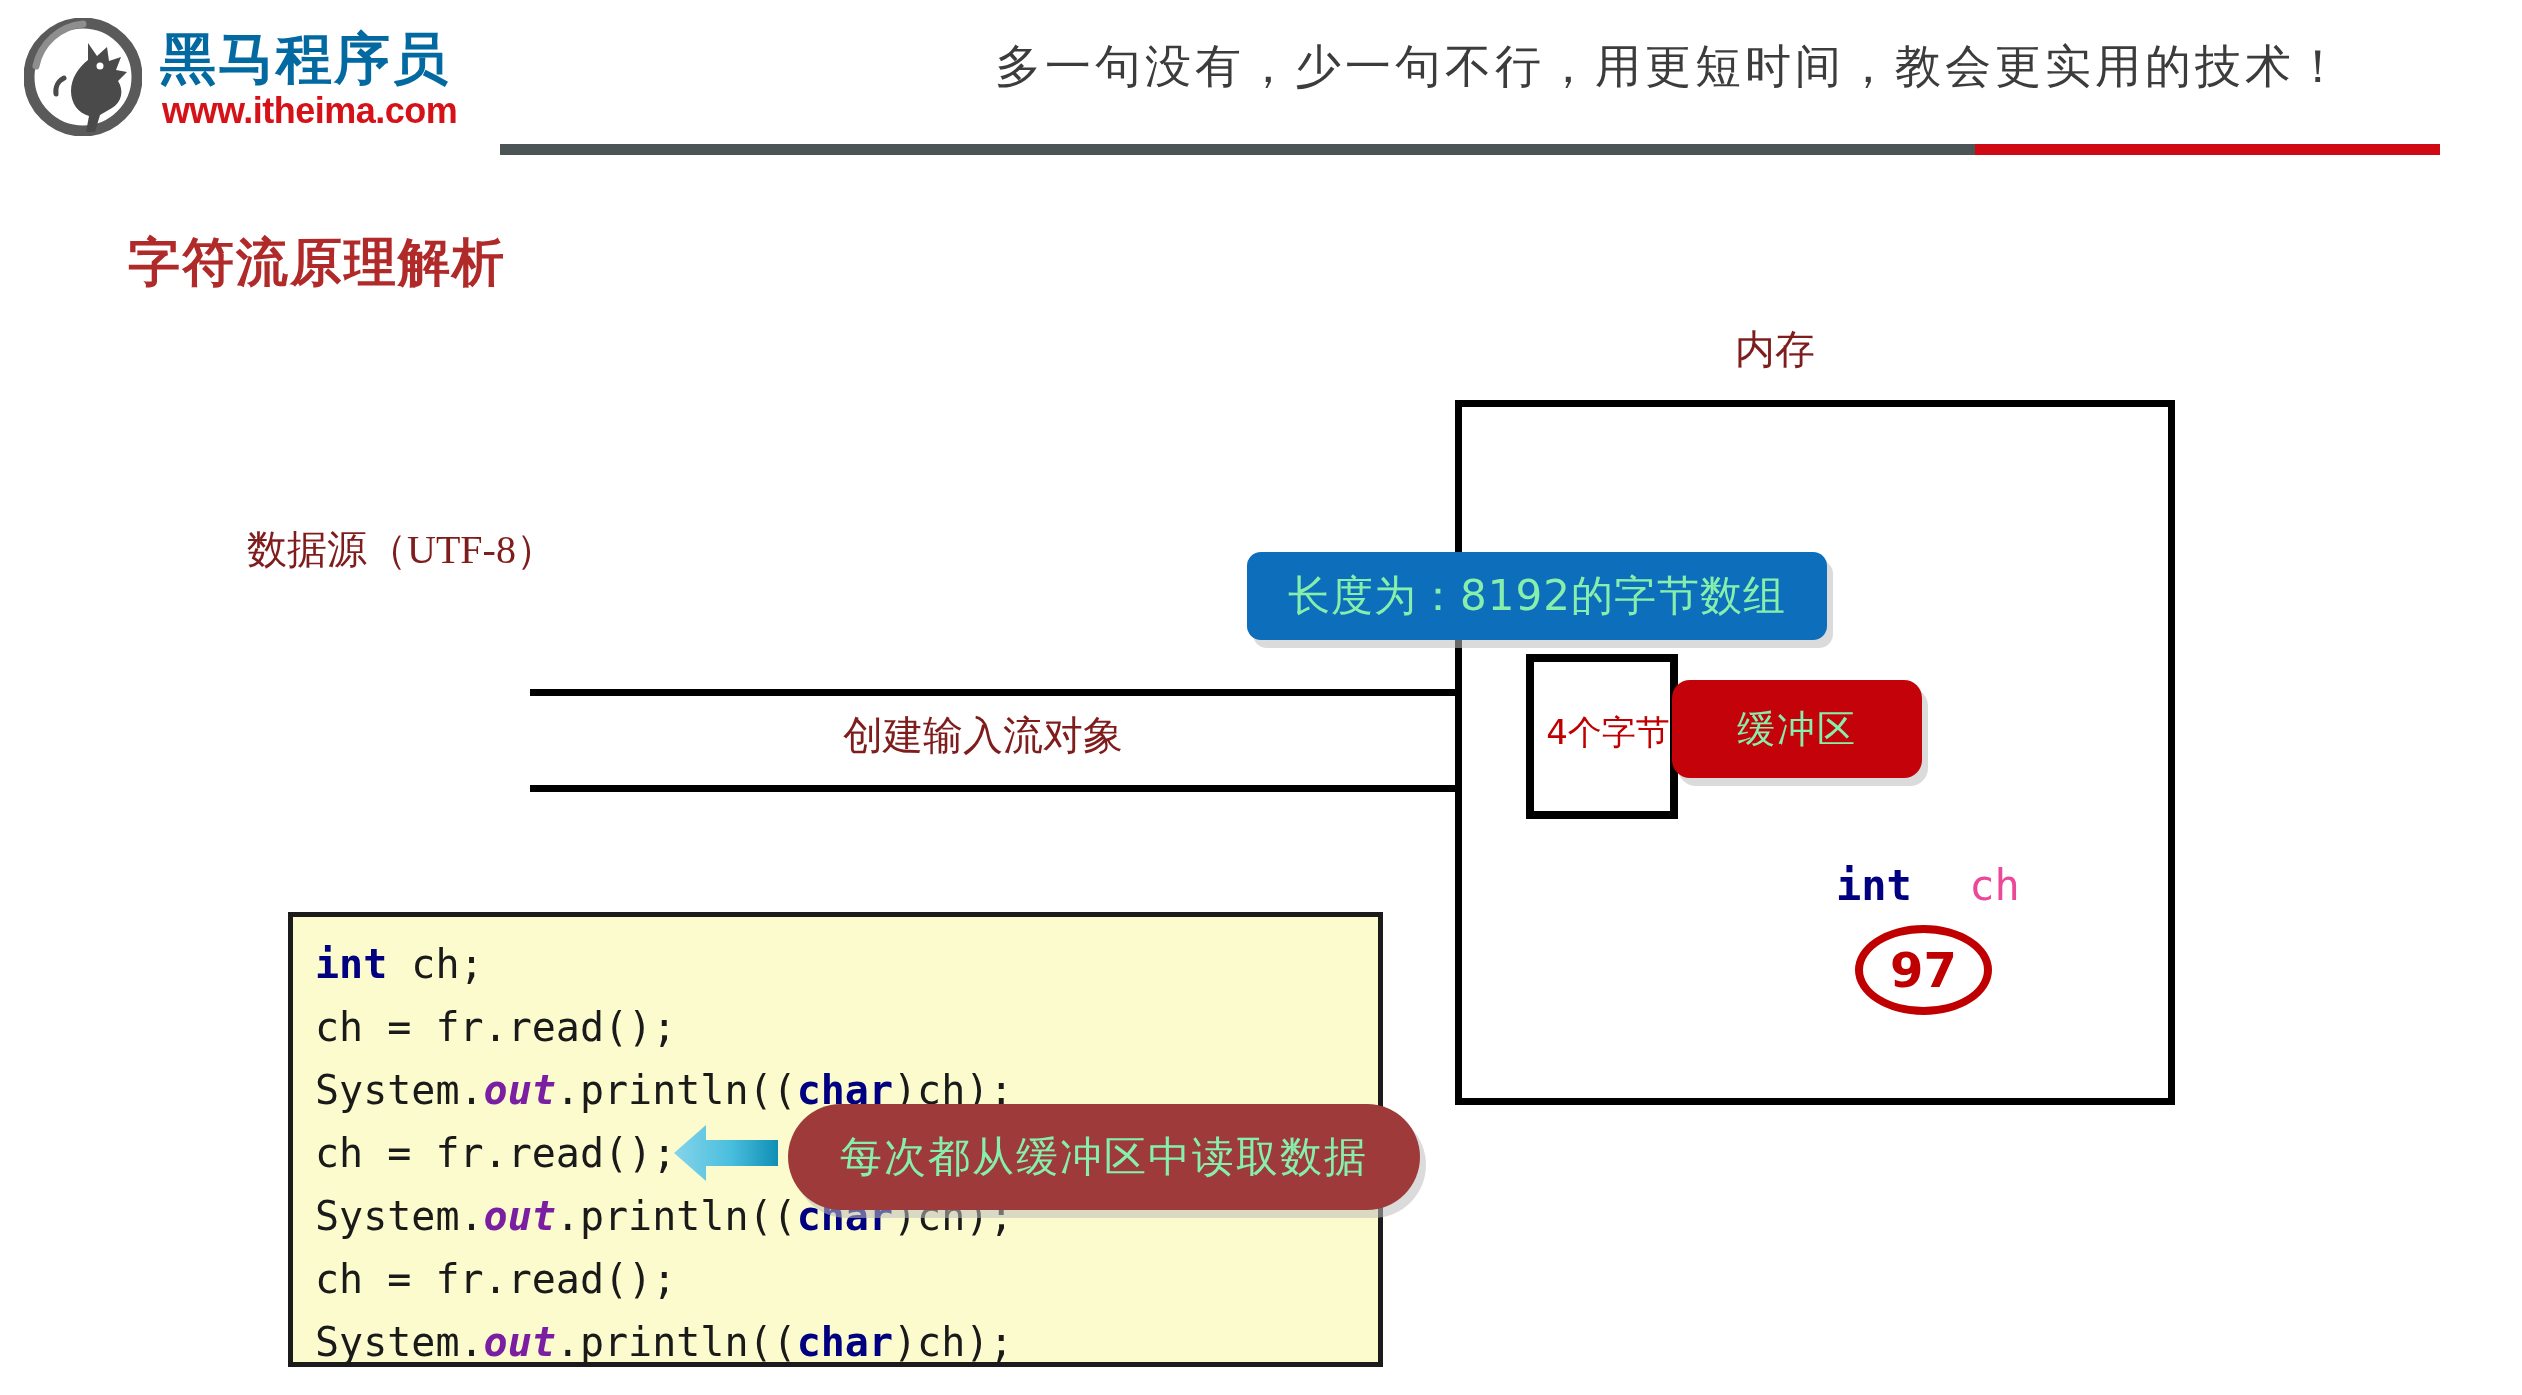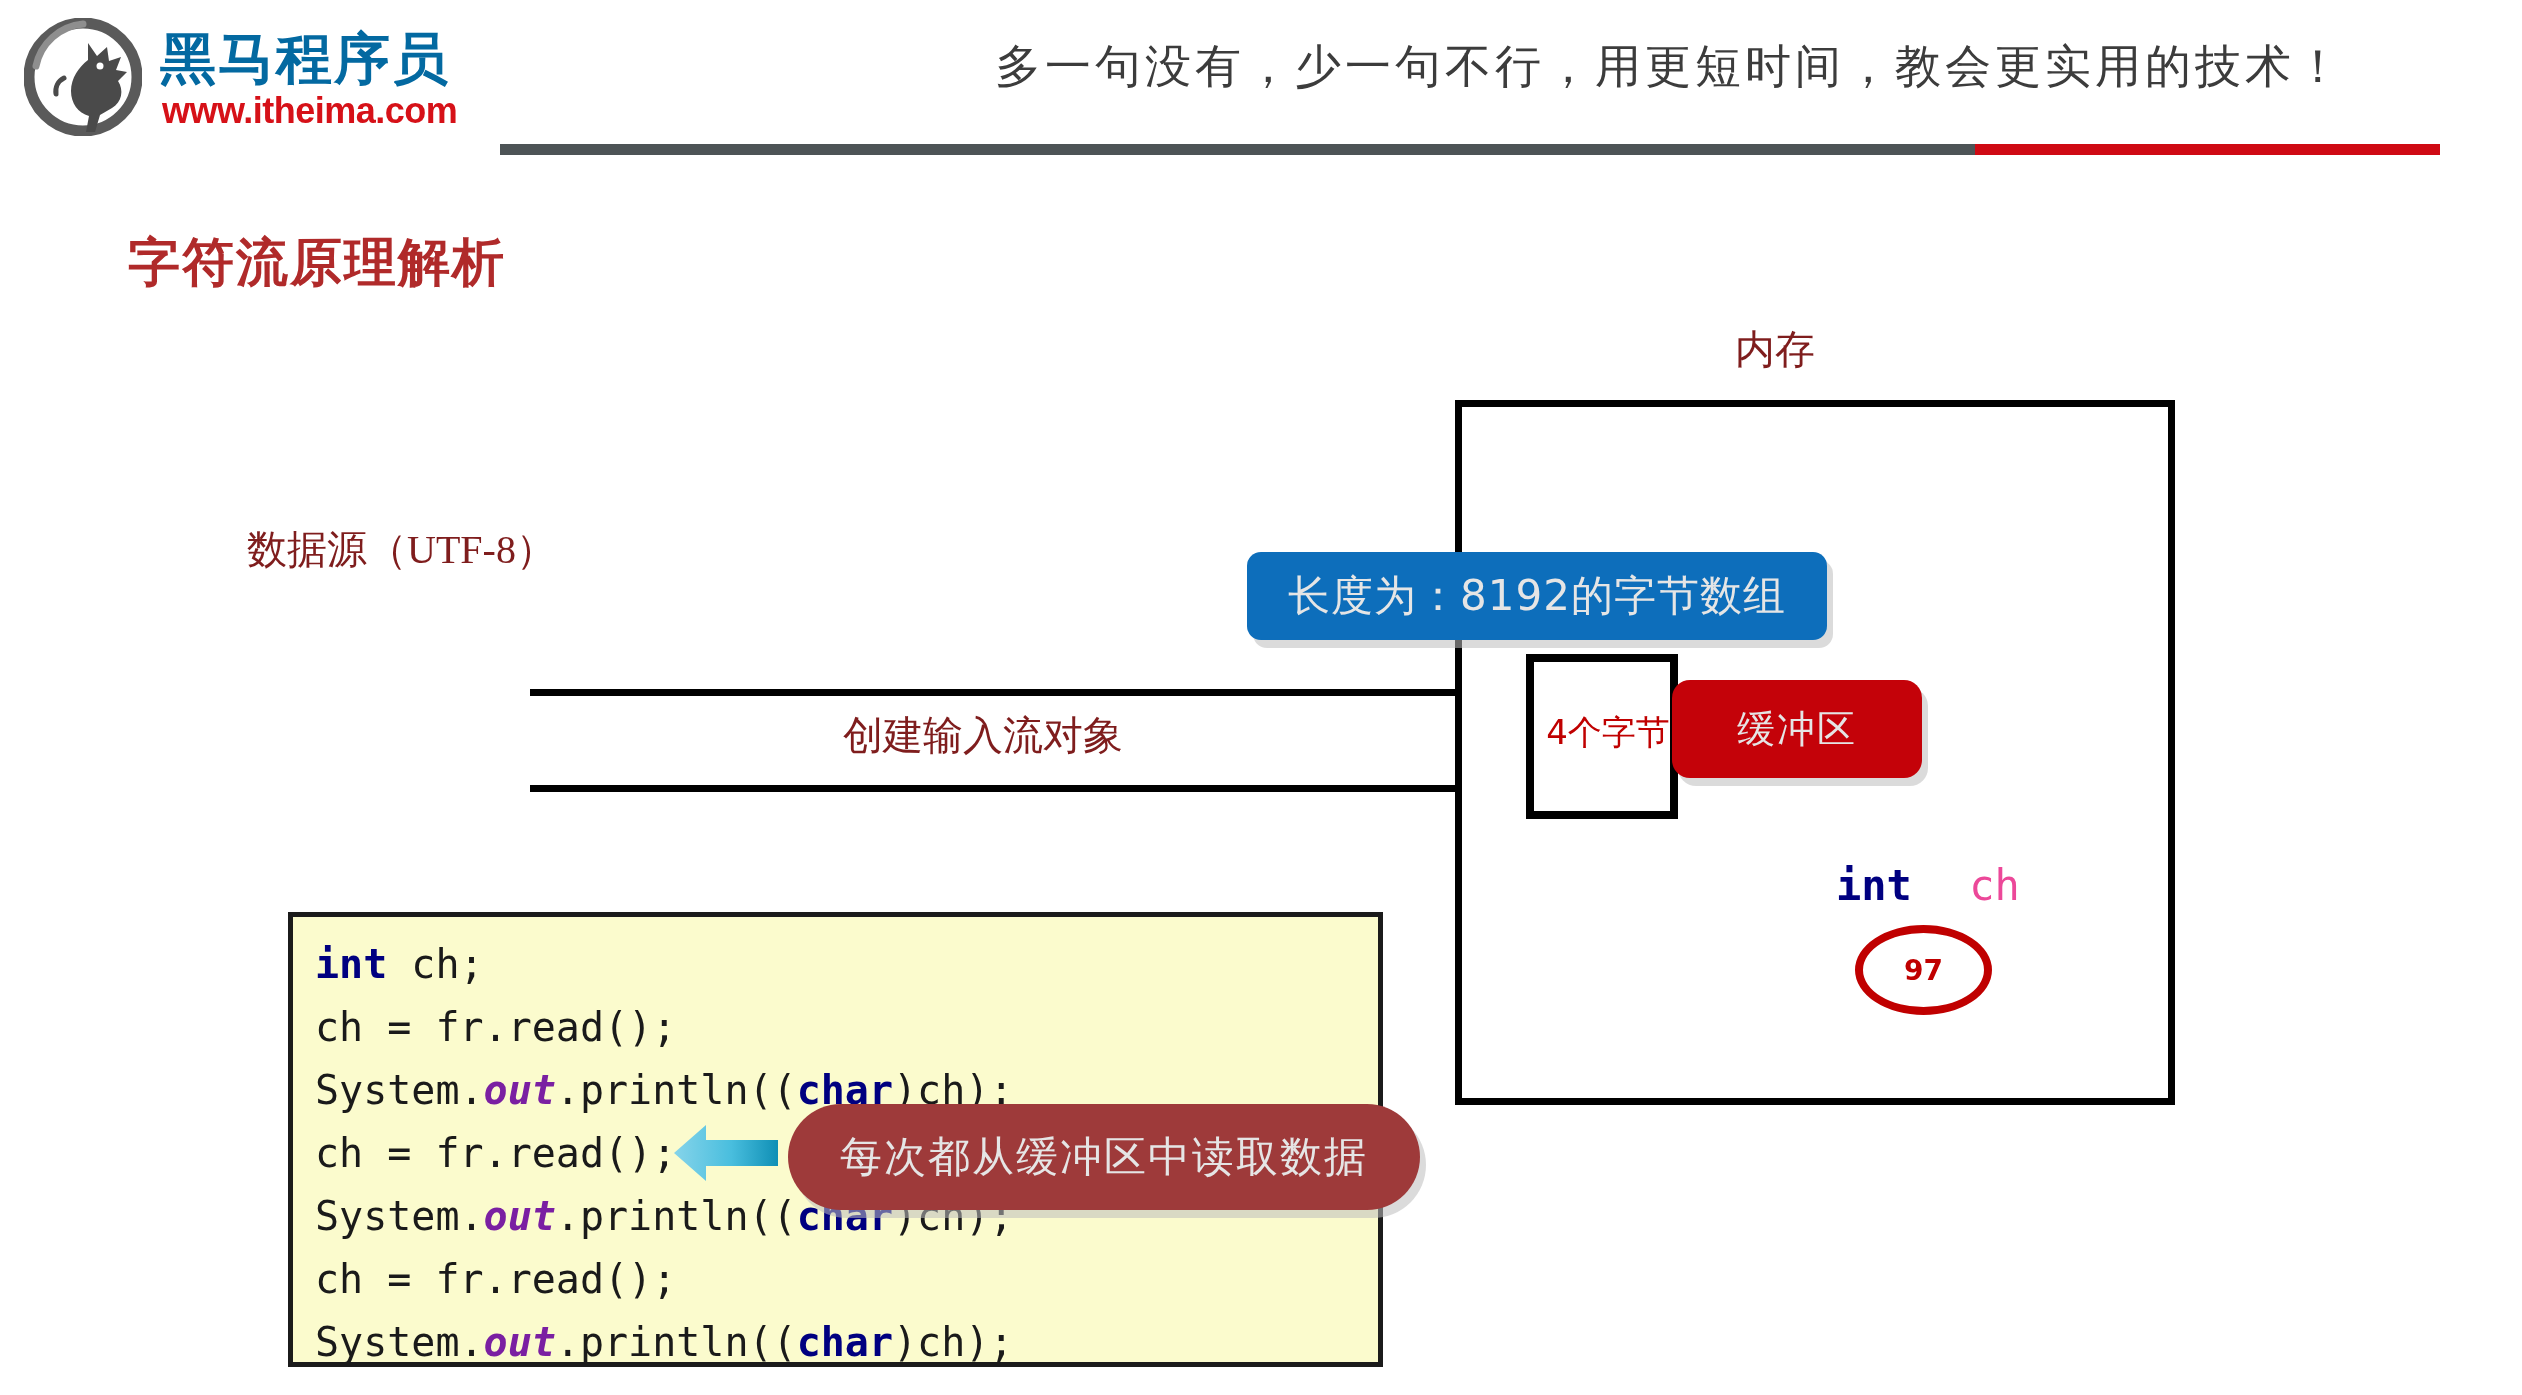--- a/index.html
+++ b/index.html
@@ -181,21 +181,21 @@
     color: #c00000;
     white-space: nowrap;
   }
 
   
   .pill {
     position: absolute;
     display: flex;
     align-items: center;
     justify-content: center;
-    color: #e5e5e5;
+    color: #86efac;
     font-family: "DejaVu Sans", "Liberation Sans", sans-serif;
     white-space: nowrap;
     box-shadow: 6px 8px 0 rgba(190,190,190,0.55);
   }
   .pill-blue {
     left: 1247px;
     top: 552px;
     width: 580px;
     height: 88px;
     border-radius: 14px;
@@ -242,21 +242,21 @@
     top: 925px;
     width: 137px;
     height: 90px;
     border: 8px solid #c00000;
     border-radius: 50%;
     box-sizing: border-box;
     display: flex;
     align-items: center;
     justify-content: center;
     font-family: "DejaVu Sans", "Liberation Sans", sans-serif;
-    font-size: 28px;
+    font-size: 48px;
     font-weight: 700;
     color: #c00000;
   }
 
   
   .code-block {
     position: absolute;
     left: 288px;
     top: 912px;
     width: 1095px;

